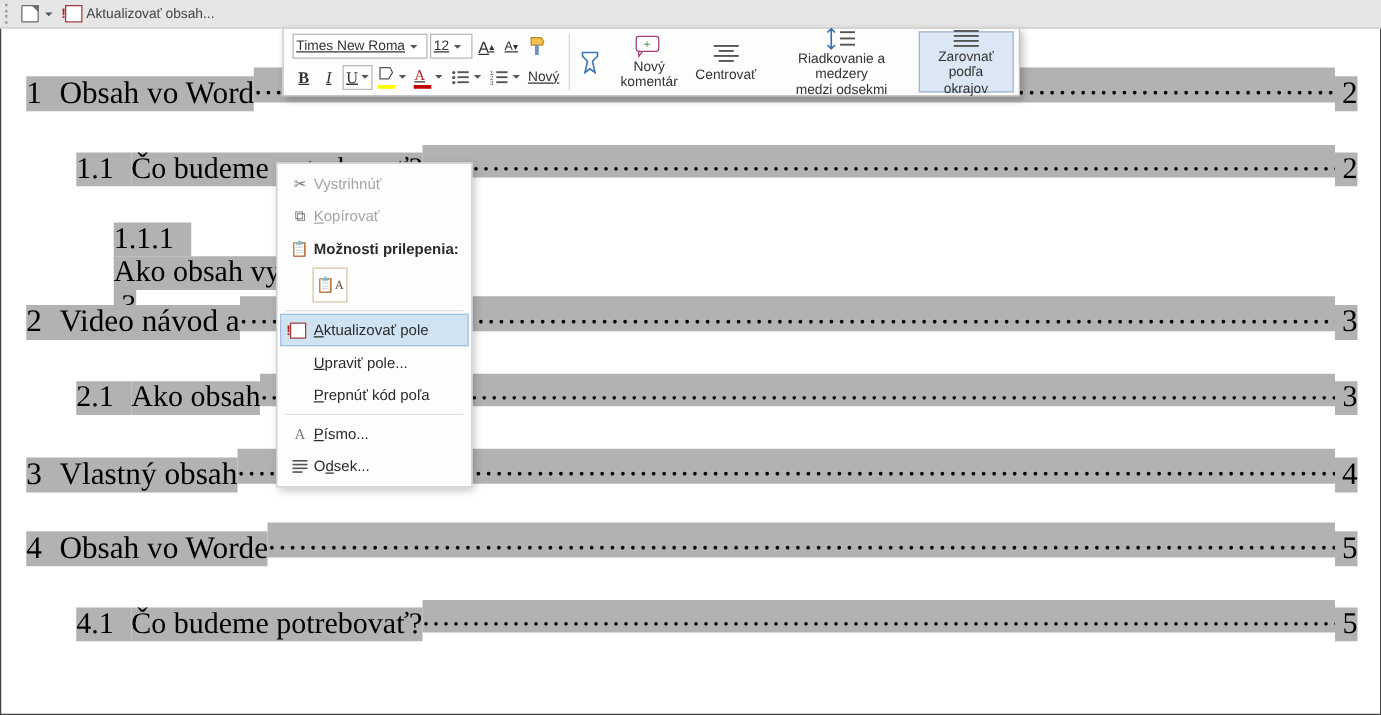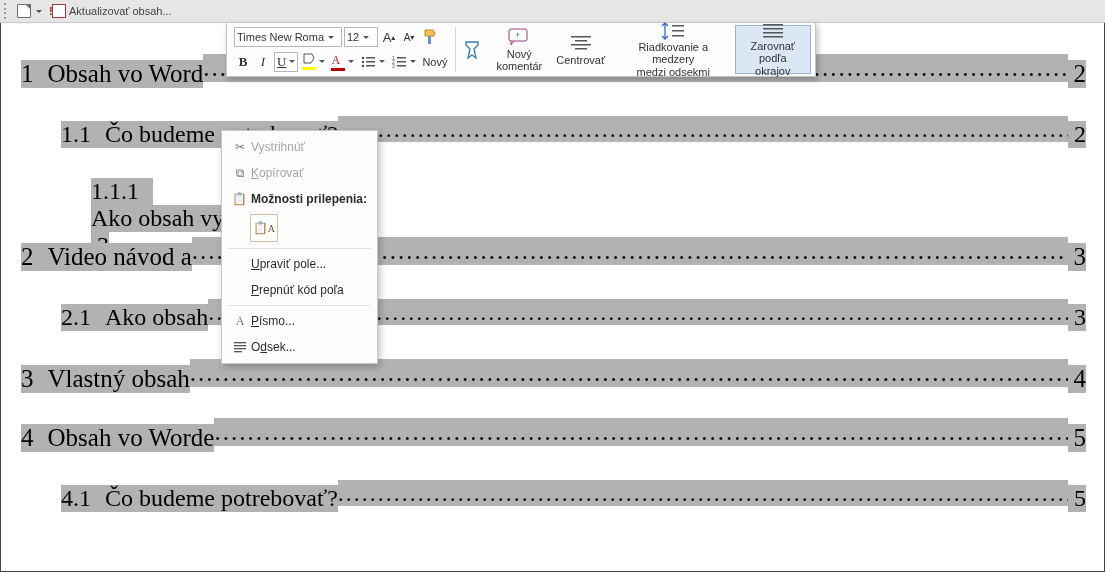--- a/index.html
+++ b/index.html
@@ -23,21 +23,21 @@
   .txt {}
   .dots { flex:1; overflow:hidden; height:1.1em; position:relative;}
   .dots:after{content:"............................................................................................................................................................................................................................................................................................................................................";position:absolute;left:0;right:0;letter-spacing:2px;}
   .pg { padding-left:6px; }
   .l1 { font-size:25px; }
   .l2 { font-size:24px; padding-left:40px; }
   .l3 { font-size:24px; padding-left:70px; }
 
   
   .mini-toolbar { position:absolute; left:226px; top:22px; width:590px; height:55px; background:#fdfdfd; border:1px solid #c5c5c5; box-shadow:2px 3px 6px rgba(0,0,0,.25); display:flex; padding:2px 4px; font-size:11px; color:#333; }
-  .mt-col { display:flex; flex-direction:column; justify-content:space-around; padding:0 3px; }
+  .mt-col { display:flex; flex-direction:column; justify-content:space-around; padding:0 3px;text-decoration:underline; }
   .mt-row { display:flex; align-items:center; gap:2px; }
   .mt-sel { height:20px; border:1px solid #b8b8b8; background:#fff; font-size:11px; padding:0 2px; display:flex; align-items:center;}
   .mt-sel .caret-d{margin-left:4px;}
   .mt-btn { min-width:18px; height:20px; display:flex; align-items:center; justify-content:center; padding:0 2px;}
   .mt-btn.framed{border:1px solid transparent;}
   .mt-big { width:auto; padding:1px 6px; display:flex; flex-direction:column; align-items:center; justify-content:center; text-align:center; line-height:1.1; border:1px solid transparent;}
   .mt-big.selected{border:1px solid #9db4cf; background:#dbe7f5;}
   .mt-big .ic{height:22px;display:flex;align-items:center;justify-content:center;}
   .uline{text-decoration:underline;}
   .a-big{font-size:13px;} .a-small{font-size:10px;}
@@ -270,20 +270,26 @@
     <span class="ctx-ic">📋</span>
     <span class="ctx-label"><b>Možnosti prilepenia:</b></span>
   </div>
   <div class="paste-opt">
     <div class="paste-btn">
         <span style="color:#d27a2c">📋</span>
         <sub>A</sub>
       </div>
   </div>
   <div class="ctx-hr"></div>
+  <div class="ctx-item hover">
+    <span class="ctx-ic">
+        <span class="ic-doc-ref" style="width:13px;height:13px"></span>
+      </span>
+    <span class="ctx-label"><span class="mn">A</span>ktualizovať pole</span>
+  </div>
   <div class="ctx-item">
     <span class="ctx-ic"></span>
     <span class="ctx-label"><span class="mn">U</span>praviť pole...</span>
   </div>
   <div class="ctx-item">
     <span class="ctx-ic"></span>
     <span class="ctx-label"><span class="mn">P</span>repnúť kód poľa</span>
   </div>
   <div class="ctx-hr"></div>
   <div class="ctx-item">

